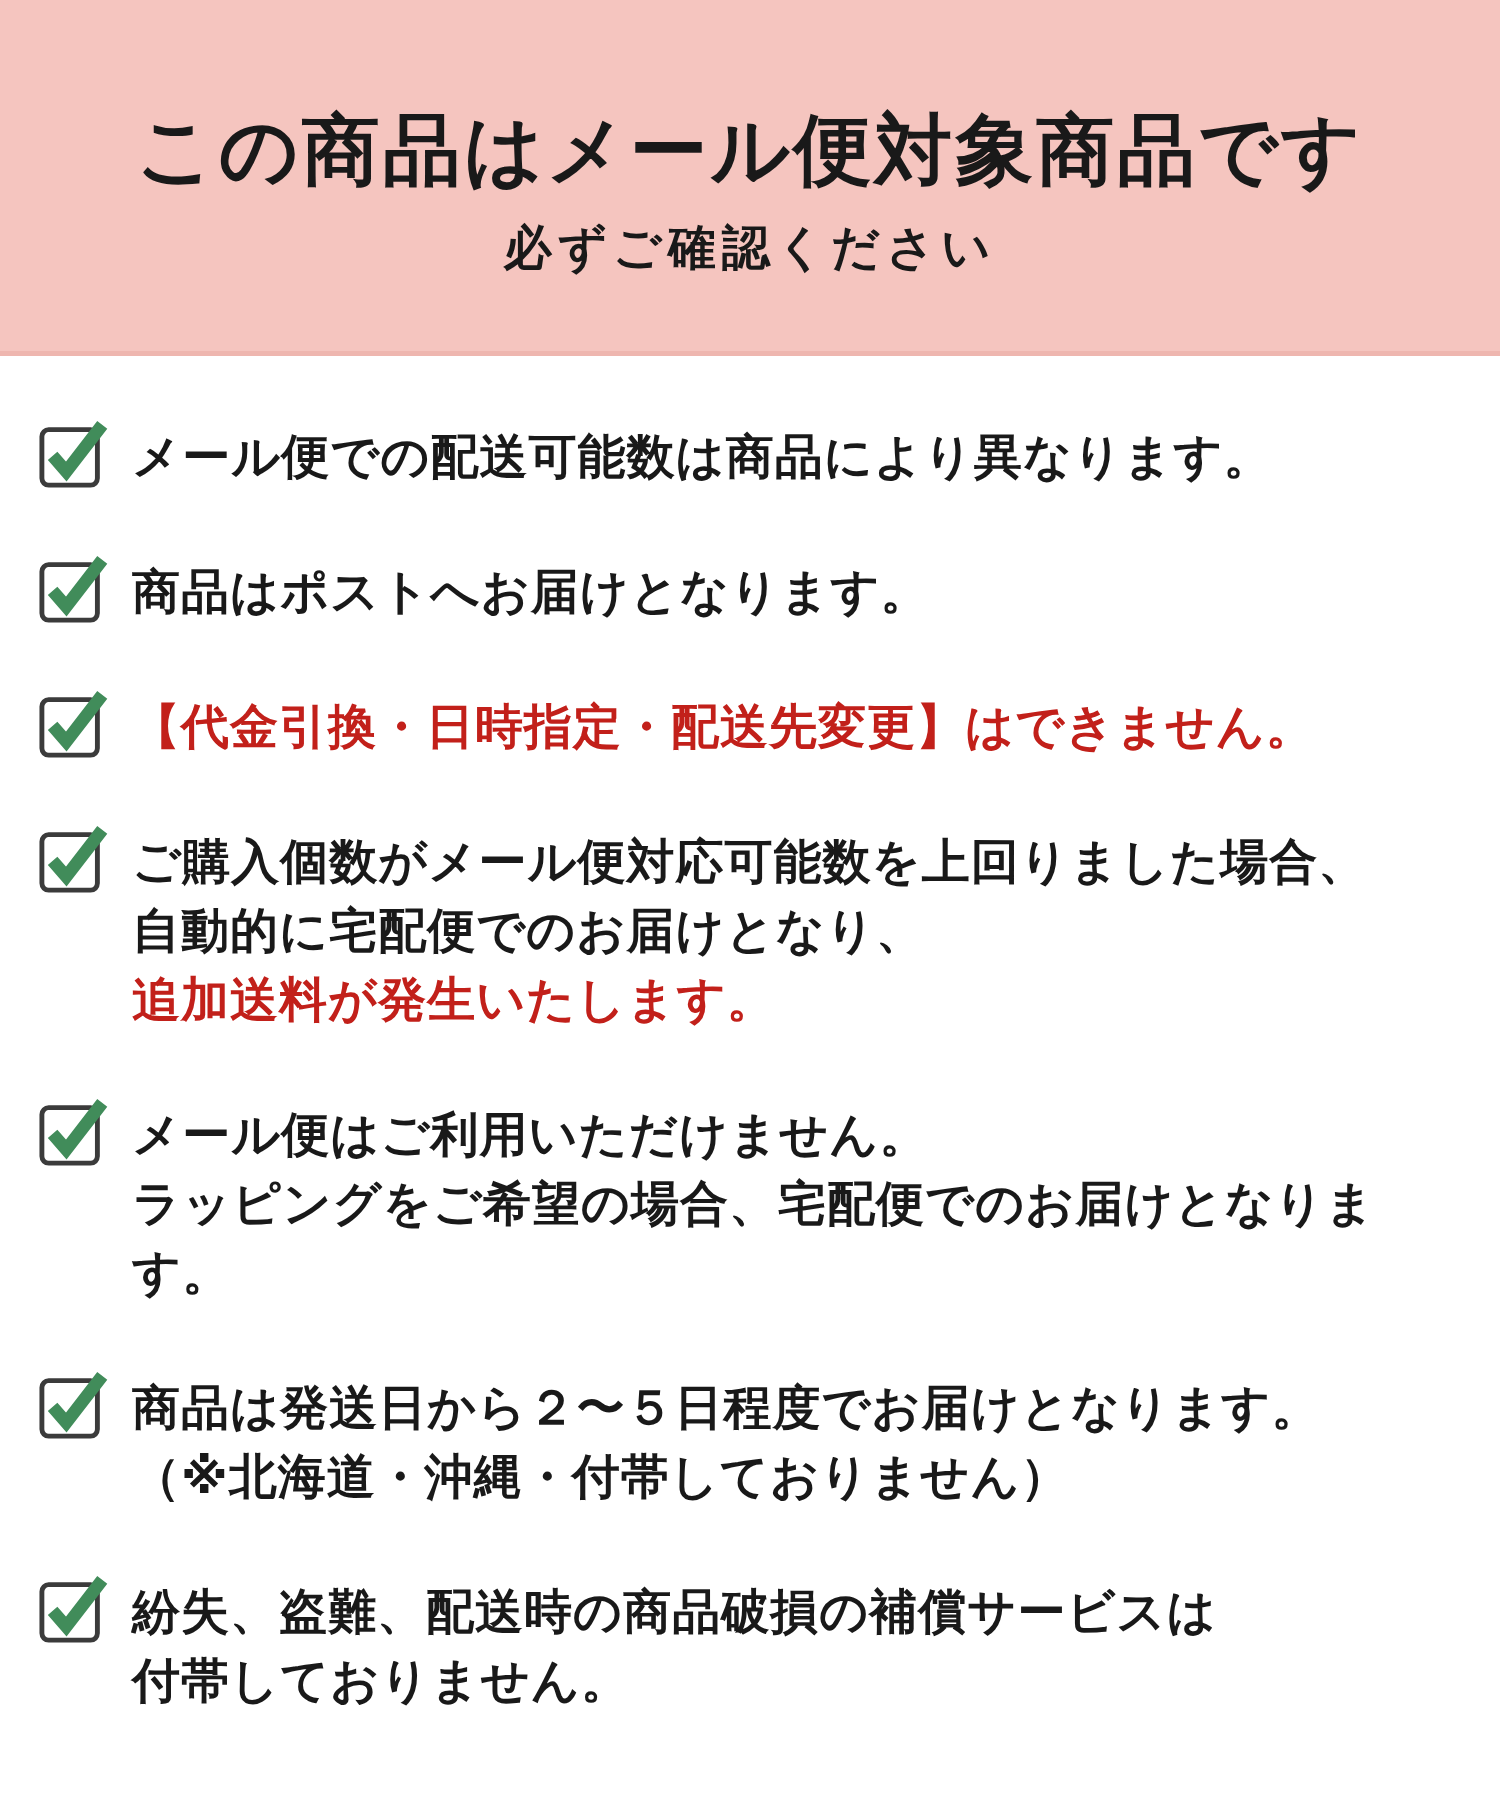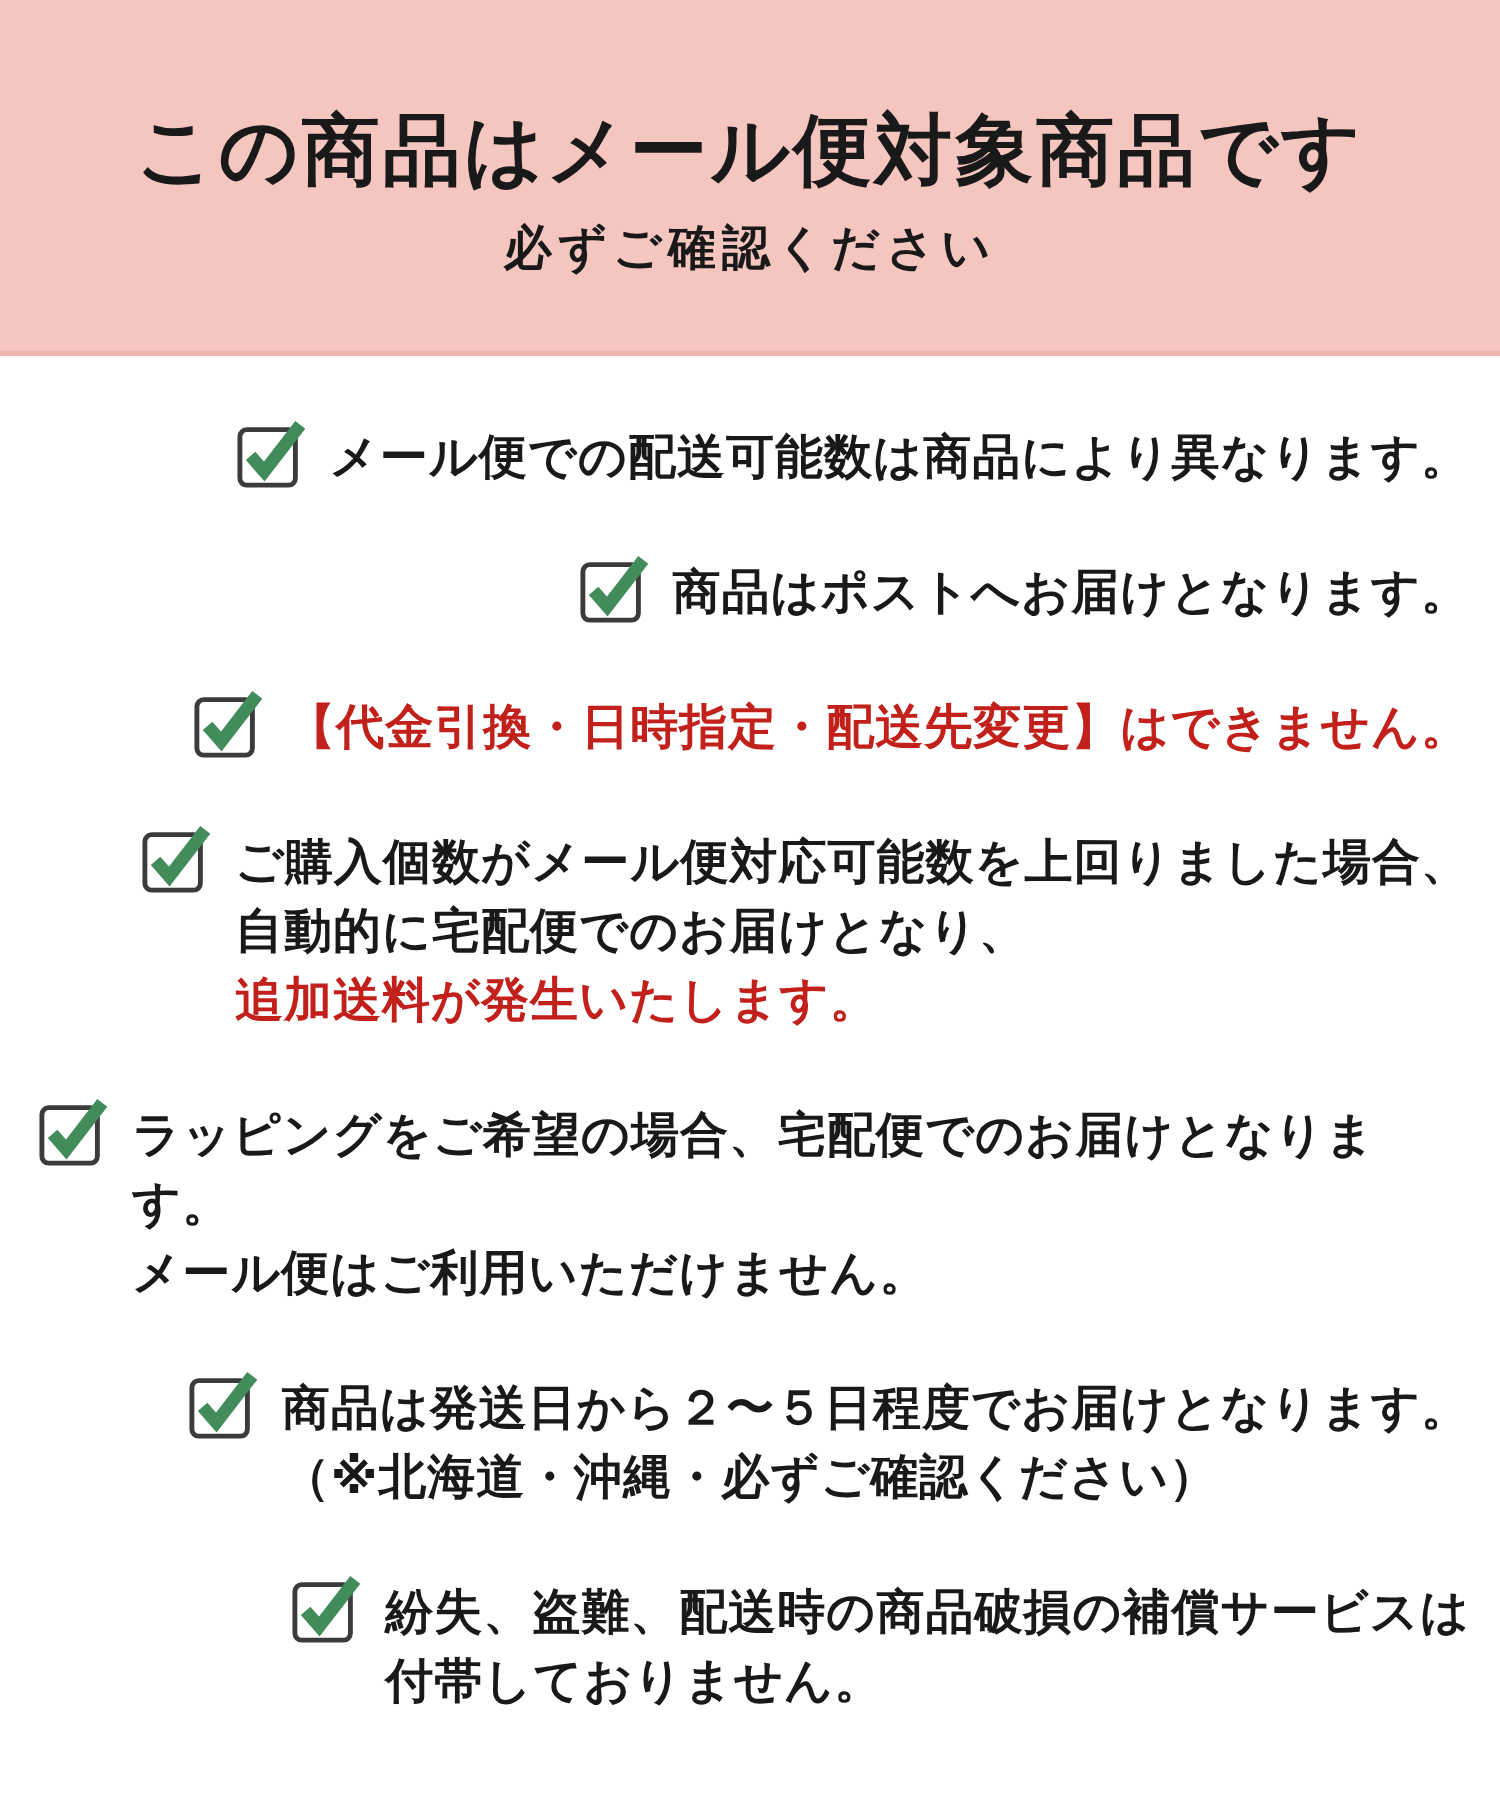--- a/index.html
+++ b/index.html
@@ -20,21 +20,21 @@
   }
   .banner h1{
     margin:0 0 28px 0;font-size:78px;font-weight:800;
     letter-spacing:3px;color:var(--ink);line-height:1.1;
   }
   .banner p{
     margin:16px;font-size:48px;font-weight:800;
     letter-spacing:6px;color:var(--ink);line-height:1.1;
   }
   .checklist{padding:66px 30px 0 38px;}
-  .item{display:flex;align-items:flex-start;margin-bottom:66px;justify-content:flex-end;}
+  .item{display:flex;align-items:flex-start;margin-bottom:66px;}
   .item:last-child{margin-bottom:12px;}
   .cbx{flex:0 0 auto;width:74px;height:72px;margin-right:20px;margin-top:-4px;}
   .cbx svg{display:block;width:74px;height:72px;}
   .lines{font-size:48px;font-weight:800;line-height:69px;letter-spacing:1px;}
   .lines p{margin:0;}
   .lines p.red{color:var(--red);}
 </style>
 </head>
 <body>
 
@@ -98,35 +98,35 @@
     </div>
 
     <div class="item">
       <span class="cbx">
         <svg viewBox="0 0 76 72" aria-hidden="true">
           <rect x="4" y="11" width="57" height="57" rx="7" fill="#ffffff" stroke="#3b3b3b" stroke-width="5"></rect>
           <path d="M15 38 L29 54 L66 6" fill="none" stroke="#418c5a" stroke-width="13" stroke-linecap="butt" stroke-linejoin="miter"></path>
         </svg>
       </span>
       <div class="lines">
+        <p>メール便はご利用いただけません。</p>
         <p>ラッピングをご希望の場合、宅配便でのお届けとなります。</p>
-        <p>メール便はご利用いただけません。</p>
       </div>
     </div>
 
     <div class="item">
       <span class="cbx">
         <svg viewBox="0 0 76 72" aria-hidden="true">
           <rect x="4" y="11" width="57" height="57" rx="7" fill="#ffffff" stroke="#3b3b3b" stroke-width="5"></rect>
           <path d="M15 38 L29 54 L66 6" fill="none" stroke="#418c5a" stroke-width="13" stroke-linecap="butt" stroke-linejoin="miter"></path>
         </svg>
       </span>
       <div class="lines">
         <p>商品は発送日から２〜５日程度でお届けとなります。</p>
-        <p>（※北海道・沖縄・必ずご確認ください）</p>
+        <p>（※北海道・沖縄・付帯しておりません）</p>
       </div>
     </div>
 
     <div class="item">
       <span class="cbx">
         <svg viewBox="0 0 76 72" aria-hidden="true">
           <rect x="4" y="11" width="57" height="57" rx="7" fill="#ffffff" stroke="#3b3b3b" stroke-width="5"></rect>
           <path d="M15 38 L29 54 L66 6" fill="none" stroke="#418c5a" stroke-width="13" stroke-linecap="butt" stroke-linejoin="miter"></path>
         </svg>
       </span>

